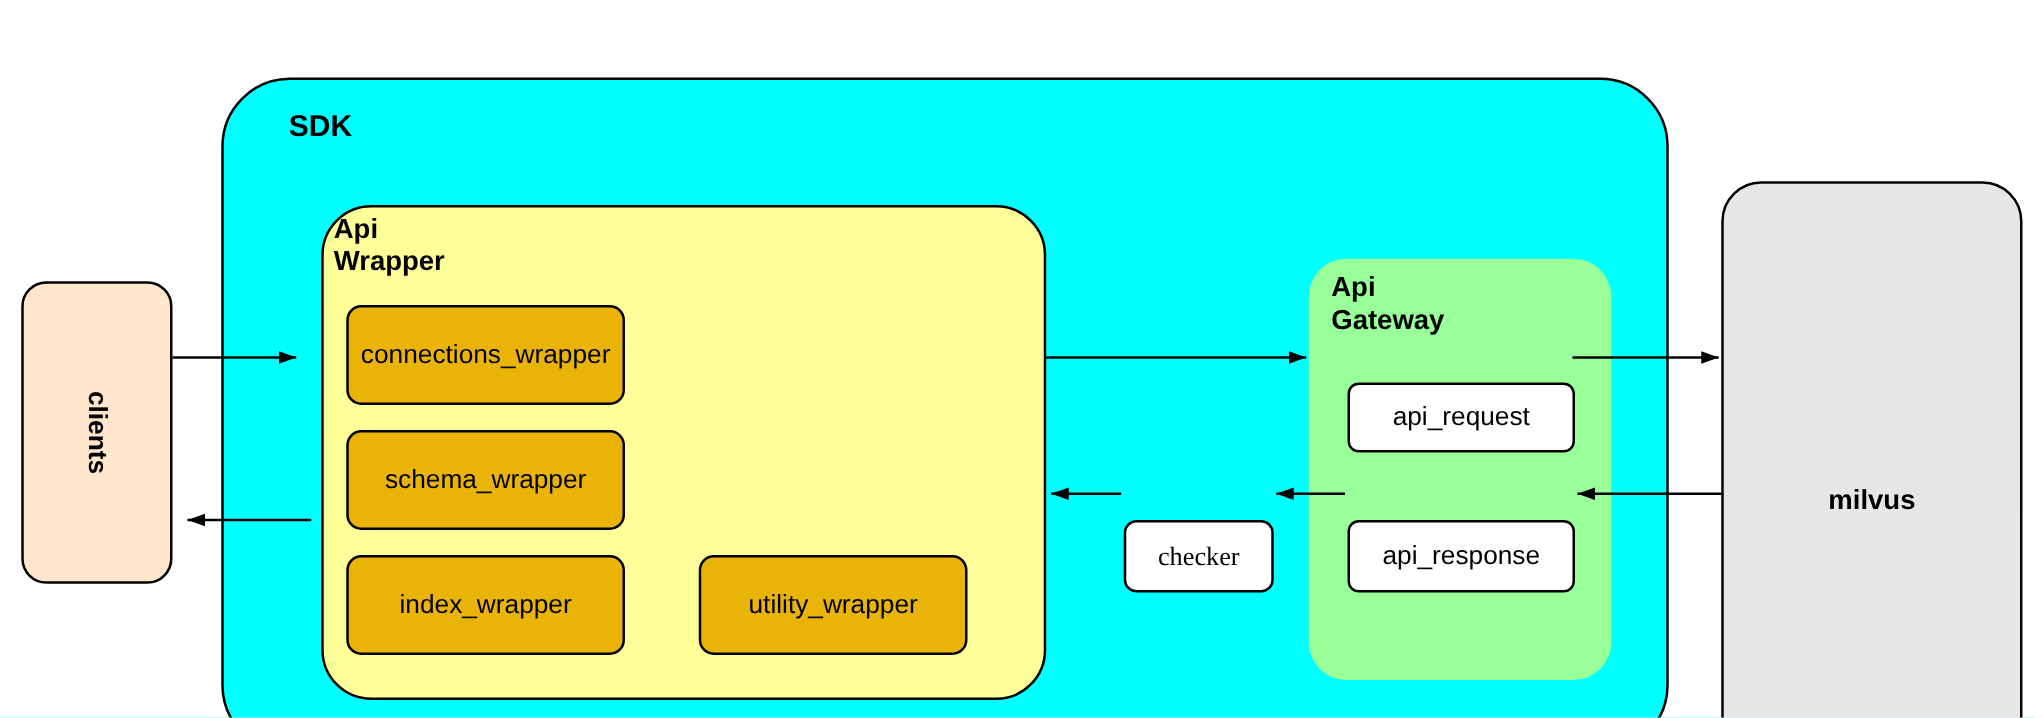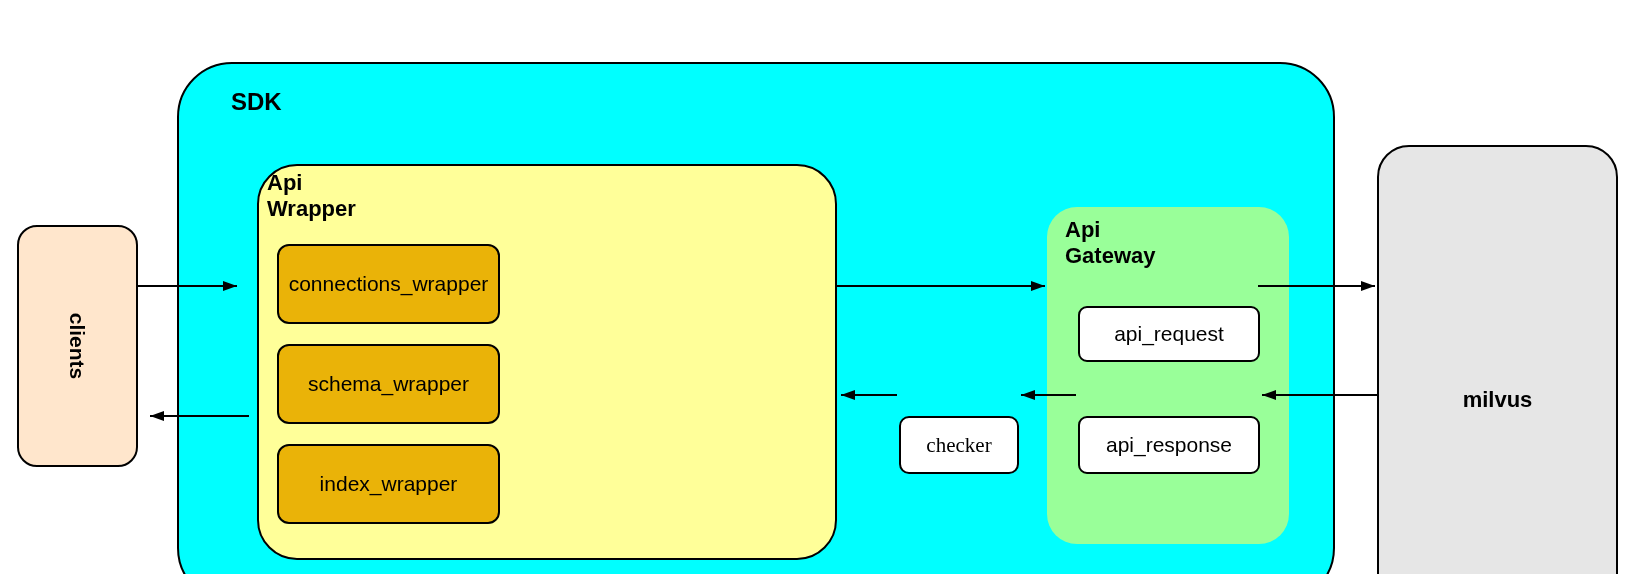--- a/index.html
+++ b/index.html
@@ -107,20 +107,21 @@
     <div class="sdk-label">SDK</div>
 
     <div class="node api-wrapper bordered">
       <div class="container-label aw-label">
         <div>Api</div>
         <div>Wrapper</div>
       </div>
       <div class="wbox c1 r1 center">connections_wrapper</div>
       <div class="wbox c1 r2 center">schema_wrapper</div>
       <div class="wbox c1 r3 center">index_wrapper</div>
+      <div class="wbox c2 r3 center">utility_wrapper</div>
     </div>
 
     <div class="node checker bordered center">checker</div>
 
     <div class="node api-gateway">
       <div class="container-label ag-label">
         <div>Api</div>
         <div>Gateway</div>
       </div>
       <div class="gbox api-response center">api_response</div>

